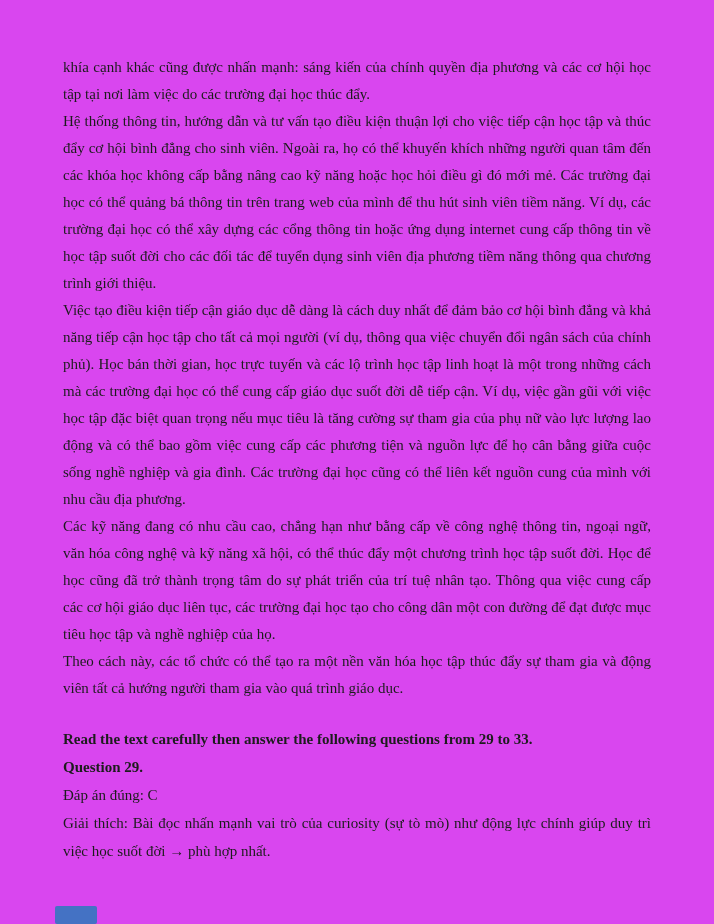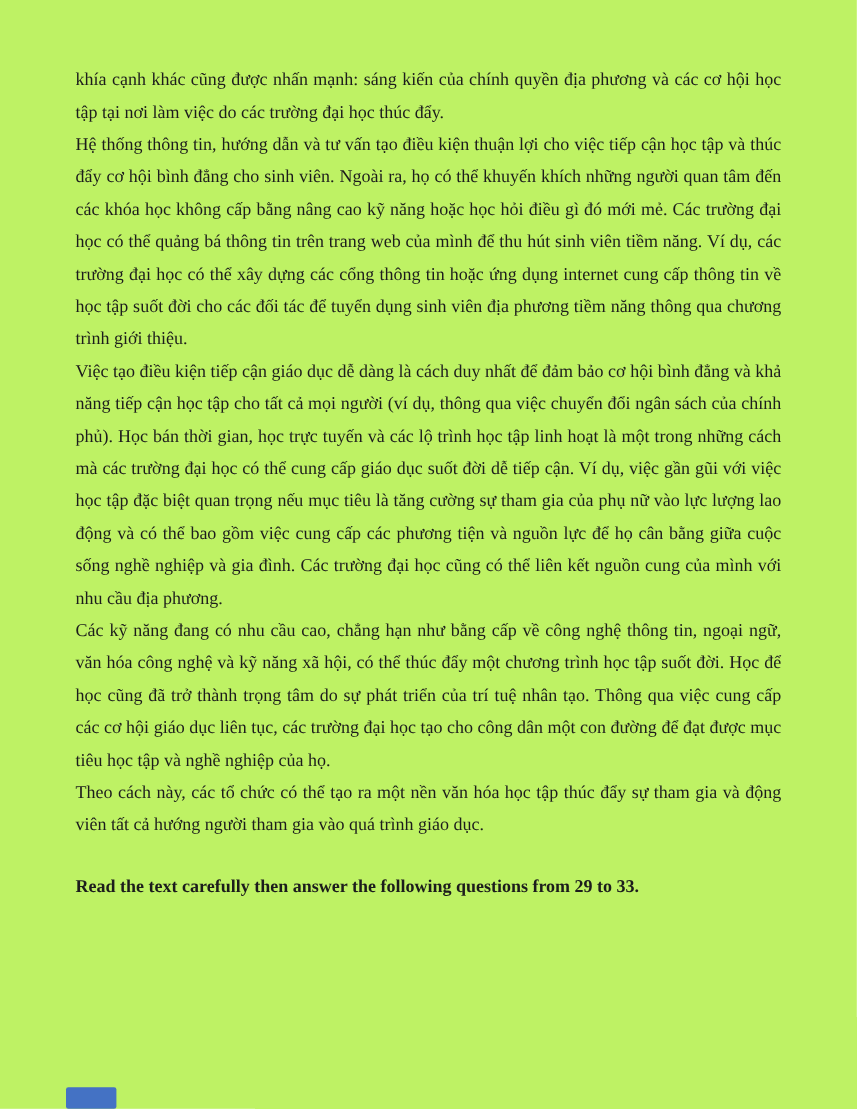--- a/index.html
+++ b/index.html
@@ -9,21 +9,21 @@
     width: 714px;
     height: 924px;
     position: relative;
     overflow: hidden;
     font-family: "Liberation Serif", "DejaVu Serif", serif;
     color: #1c1c1c;
   }
   .page {
     position: absolute;
     inset: 0;
-    background: #bef264;
+    background: #d946ef;
   }
   .content {
     position: absolute;
     left: 63px;
     top: 54px;
     width: 588px;
   }
   .para {
     font-size: 15px;
     line-height: 27px;
@@ -66,16 +66,21 @@
 <div class="page">
   <div class="content">
     <p class="para">khía cạnh khác cũng được nhấn mạnh: sáng kiến của chính quyền địa phương và các cơ hội học tập tại nơi làm việc do các trường đại học thúc đẩy.</p>
     <p class="para">Hệ thống thông tin, hướng dẫn và tư vấn tạo điều kiện thuận lợi cho việc tiếp cận học tập và thúc đẩy cơ hội bình đẳng cho sinh viên. Ngoài ra, họ có thể khuyến khích những người quan tâm đến các khóa học không cấp bằng nâng cao kỹ năng hoặc học hỏi điều gì đó mới mẻ. Các trường đại học có thể quảng bá thông tin trên trang web của mình để thu hút sinh viên tiềm năng. Ví dụ, các trường đại học có thể xây dựng các cổng thông tin hoặc ứng dụng internet cung cấp thông tin về học tập suốt đời cho các đối tác để tuyển dụng sinh viên địa phương tiềm năng thông qua chương trình giới thiệu.</p>
     <p class="para">Việc tạo điều kiện tiếp cận giáo dục dễ dàng là cách duy nhất để đảm bảo cơ hội bình đẳng và khả năng tiếp cận học tập cho tất cả mọi người (ví dụ, thông qua việc chuyển đổi ngân sách của chính phủ). Học bán thời gian, học trực tuyến và các lộ trình học tập linh hoạt là một trong những cách mà các trường đại học có thể cung cấp giáo dục suốt đời dễ tiếp cận. Ví dụ, việc gần gũi với việc học tập đặc biệt quan trọng nếu mục tiêu là tăng cường sự tham gia của phụ nữ vào lực lượng lao động và có thể bao gồm việc cung cấp các phương tiện và nguồn lực để họ cân bằng giữa cuộc sống nghề nghiệp và gia đình. Các trường đại học cũng có thể liên kết nguồn cung của mình với nhu cầu địa phương.</p>
     <p class="para">Các kỹ năng đang có nhu cầu cao, chẳng hạn như bằng cấp về công nghệ thông tin, ngoại ngữ, văn hóa công nghệ và kỹ năng xã hội, có thể thúc đẩy một chương trình học tập suốt đời. Học để học cũng đã trở thành trọng tâm do sự phát triển của trí tuệ nhân tạo. Thông qua việc cung cấp các cơ hội giáo dục liên tục, các trường đại học tạo cho công dân một con đường để đạt được mục tiêu học tập và nghề nghiệp của họ.</p>
     <p class="para">Theo cách này, các tổ chức có thể tạo ra một nền văn hóa học tập thúc đẩy sự tham gia và động viên tất cả hướng người tham gia vào quá trình giáo dục.</p>
 
     <p class="section-heading">Read the text carefully then answer the following questions from 29 to 33.</p>
 
+    <div>
+      <p class="question-label">Question 29.</p>
+      <p class="answer-line">Đáp án đúng: C</p>
+      <p class="explanation">Giải thích: Bài đọc nhấn mạnh vai trò của curiosity (sự tò mò) như động lực chính giúp duy trì việc học suốt đời → phù hợp nhất.</p>
+    </div>
   </div>
 
   <div class="accent-marker" style="background: rgb(68, 114, 196);"></div>
 </div>
 
 </body></html>

